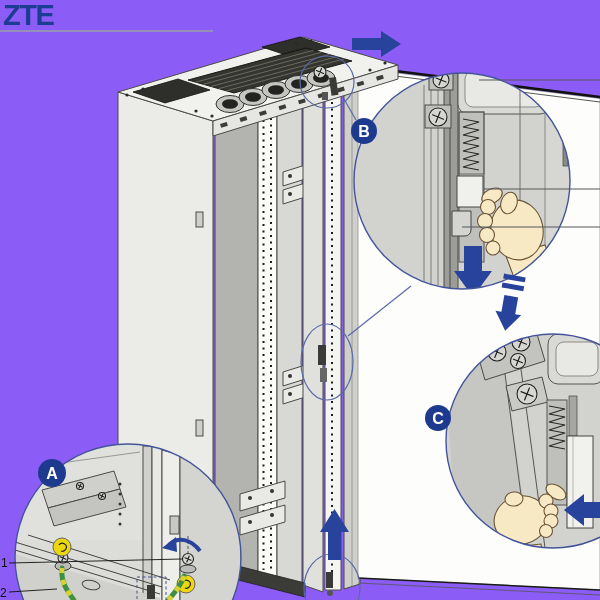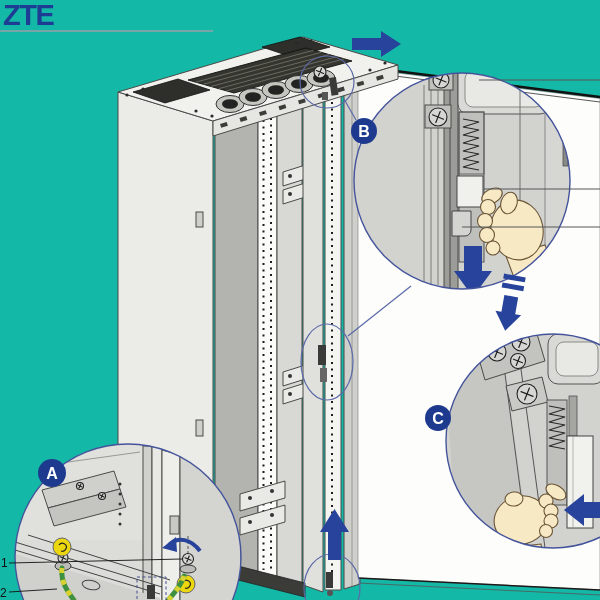--- a/index.html
+++ b/index.html
@@ -1,16 +1,16 @@
 <!DOCTYPE html>
 <html><head>
 <meta charset="utf-8">
 <style>
   html,body{margin:0;padding:0;background:#fff;}
-  #stage{position:relative;width:600px;height:600px;background:#14b8a6;overflow:hidden;
+  #stage{position:relative;width:600px;height:600px;background:#8b5cf6;overflow:hidden;
          font-family:"Liberation Sans",sans-serif;}
   svg{display:block}
   .panel{stroke:#4a4a48;stroke-width:1;}
   .thin{stroke:#777;stroke-width:.7;fill:none;}
   .dark{fill:#2e2e2a;stroke:#111;stroke-width:.8;}
   .hatch{stroke:#77776f;stroke-width:.8;}
   .scr{fill:#d6d6d2;stroke:#222;stroke-width:1.1;}
   .scrx{stroke:#222;stroke-width:1.2;fill:none;stroke-linecap:round;}
   .hand{fill:#f8e9c5;stroke:#6b5536;stroke-width:1.1;}
   .lead{stroke:#55565a;stroke-width:1;fill:none;}

